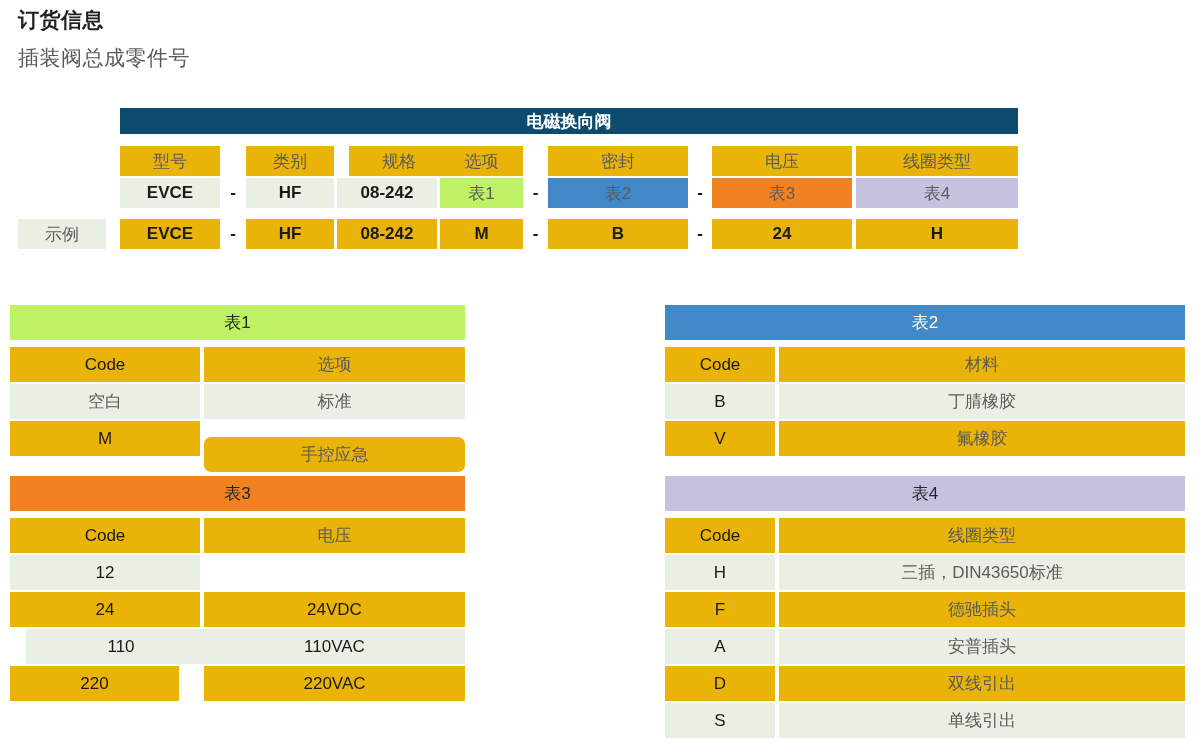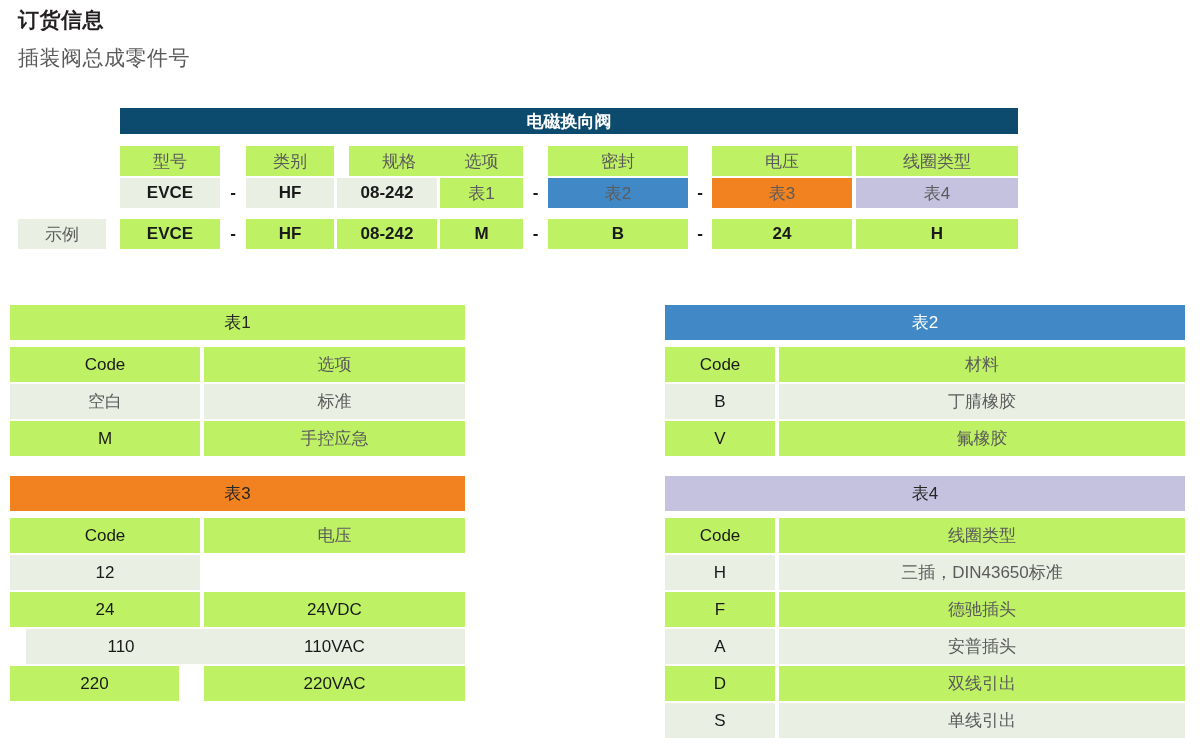--- a/index.html
+++ b/index.html
@@ -28,21 +28,21 @@
   .cell{
     position:absolute;
     box-sizing:border-box;
     display:flex;align-items:center;justify-content:center;
     font-size:17px;
     white-space:nowrap;
   }
   .cn{color:#5b5b5b;}
   .lat{color:#1a1a1a;font-weight:bold;}
   .latn{color:#1a1a1a;}
-  .greenDark{background:#bef264;}
+  .greenDark{background:#eab308;}
   .greenLight{background:#e9efe2;}
 
   
   #code-bar{
     position:absolute;left:120px;top:108px;width:898px;height:26px;
     background:#0c4a6e;
     display:flex;align-items:center;justify-content:center;
     color:#ffffff;font-size:17px;font-weight:bold;
   }
   .sep{
@@ -114,21 +114,21 @@
   <div class="subtable" style="left:10px;top:305px;width:455px;height:150px;">
     <div class="sub-head cn sw-yellow" style="width:455px;">表1</div>
 
     <div class="sub-cell latn greenDark" style="left:0px;top:42px;width:190px;">Code</div>
     <div class="sub-cell cn   greenDark" style="left:194px;top:42px;width:261px;">选项</div>
 
     <div class="sub-cell cn greenLight" style="left:0px;top:79px;width:190px;">空白</div>
     <div class="sub-cell cn greenLight" style="left:194px;top:79px;width:261px;">标准</div>
 
     <div class="sub-cell latn greenDark" style="left:0px;top:116px;width:190px;">M</div>
-    <div class="sub-cell cn   greenDark" style="left:194px;top:116px;width:261px;">手控应急</div>
+    <div class="sub-cell cn   greenDark" style="left:194px;top:132px;width:261px;border-radius:7px;">手控应急</div>
   </div>
 
   <div class="subtable" style="left:665px;top:305px;width:520px;height:150px;">
     <div class="sub-head cn sw-blue" style="width:520px;color:#ffffff;">表2</div>
 
     <div class="sub-cell latn greenDark" style="left:0px;top:42px;width:110px;">Code</div>
     <div class="sub-cell cn   greenDark" style="left:114px;top:42px;width:406px;">材料</div>
 
     <div class="sub-cell latn greenLight" style="left:0px;top:79px;width:110px;">B</div>
     <div class="sub-cell cn   greenLight" style="left:114px;top:79px;width:406px;">丁腈橡胶</div>

